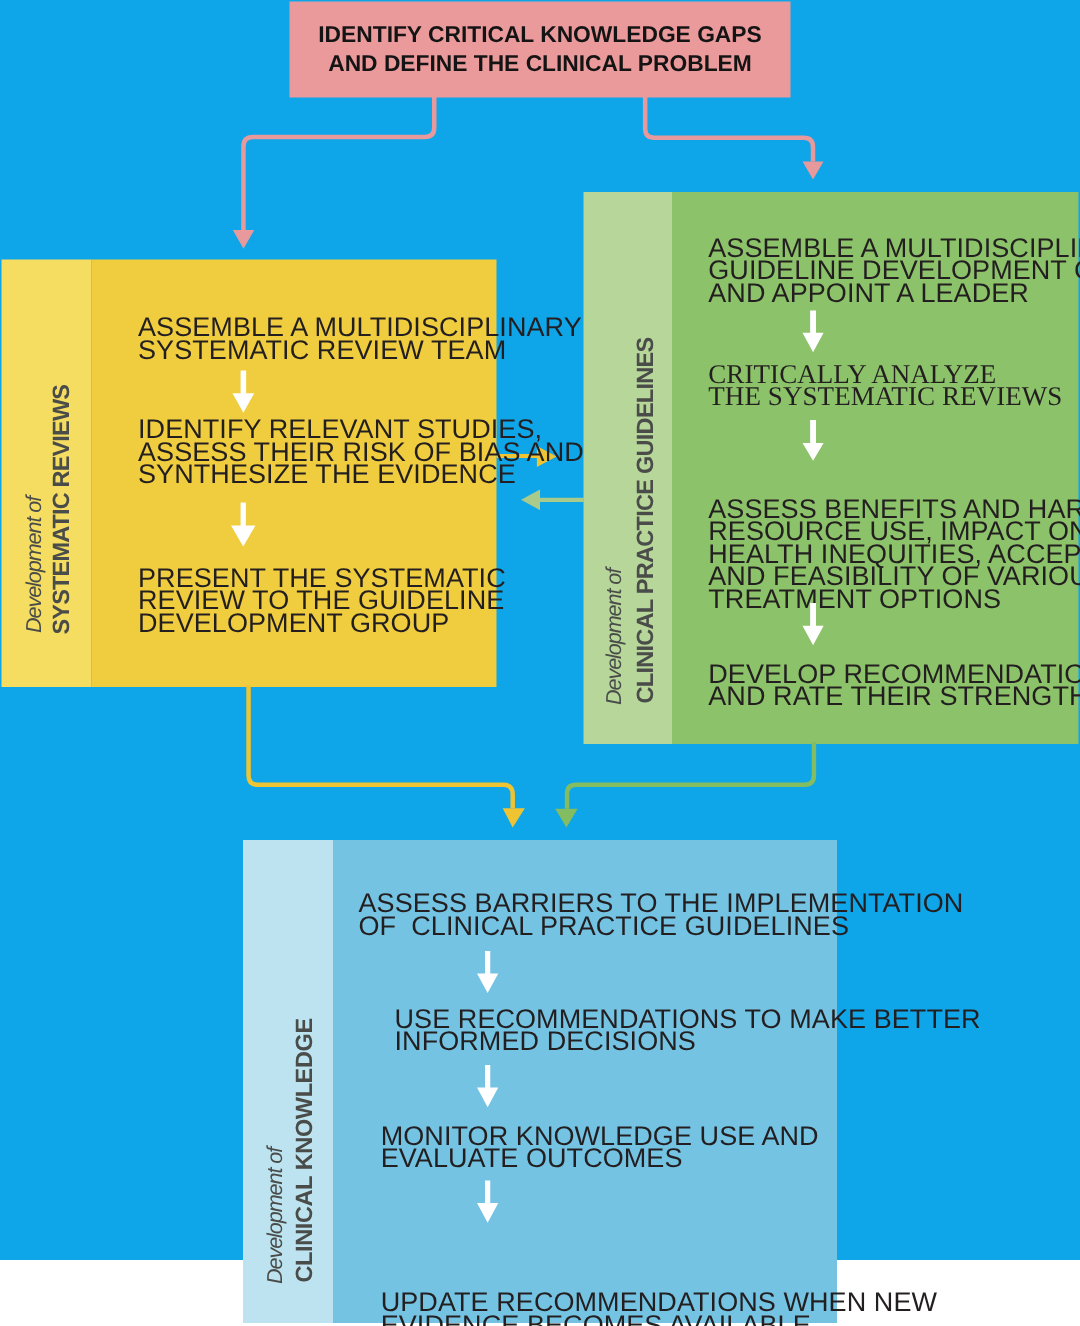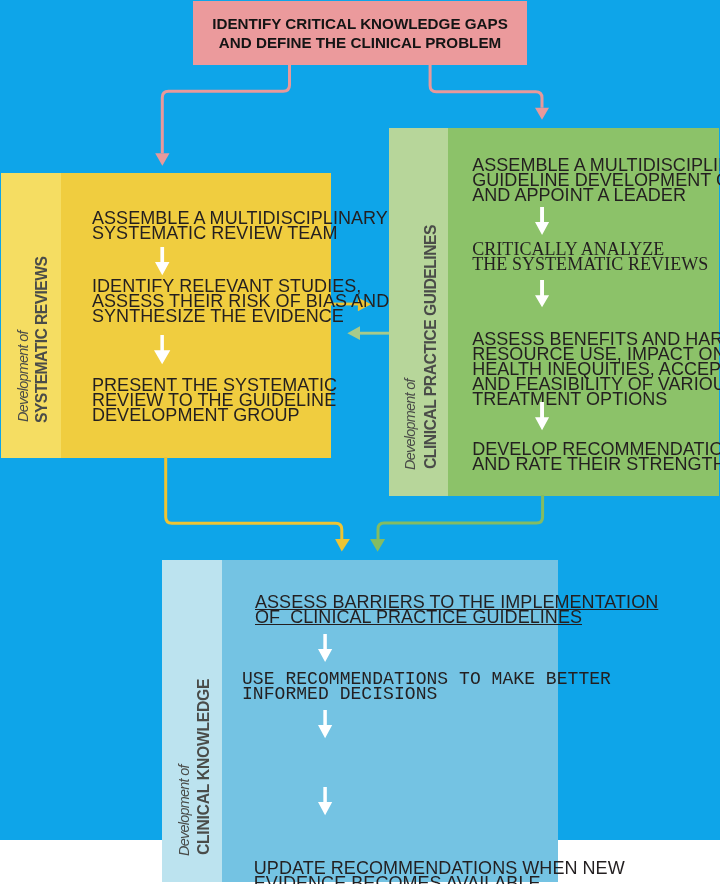--- a/index.html
+++ b/index.html
@@ -111,24 +111,26 @@
   </svg>
   <svg class="warrow" viewBox="0 0 14.10 27.20" style="left:534.95px;top:279.50px;width:14.10px;height:27.20px;">
     <path d="M5.10 0 H9.00 V15.30 H14.10 L7.05 27.20 L0 15.30 H5.10 Z" fill="#ffffff"></path>
   </svg>
   <svg class="warrow" viewBox="0 0 14.10 28.20" style="left:534.95px;top:402.40px;width:14.10px;height:28.20px;">
     <path d="M5.10 0 H9.00 V15.20 H14.10 L7.05 28.20 L0 15.20 H5.10 Z" fill="#ffffff"></path>
   </svg>
 
   <div class="vlabel sl-it" style="left:175.7px;top:856.4px;">Development of</div>
   <div class="vlabel sl-bd" style="left:195.3px;top:854.7px;letter-spacing:-.27px;">CLINICAL KNOWLEDGE</div>
-  <div class="step" style="left:255px;top:595.2px;text-decoration:underline;">ASSESS BARRIERS TO THE IMPLEMENTATION
+  <div class="step" style="left:239px;top:595.2px;">ASSESS BARRIERS TO THE IMPLEMENTATION
 OF  CLINICAL PRACTICE GUIDELINES</div>
-  <div class="step" style="left:242px;top:672.1px;font-family:Liberation Mono, monospace;">USE RECOMMENDATIONS TO MAKE BETTER
+  <div class="step" style="left:263px;top:672.1px;">USE RECOMMENDATIONS TO MAKE BETTER
 INFORMED DECISIONS</div>
+  <div class="step" style="left:253.8px;top:749.9px;">MONITOR KNOWLEDGE USE AND
+EVALUATE OUTCOMES</div>
   <div class="step" style="left:253.8px;top:827.4px;margin-top:34px;">UPDATE RECOMMENDATIONS WHEN NEW
 EVIDENCE BECOMES AVAILABLE</div>
   <svg class="warrow" viewBox="0 0 14.20 28.00" style="left:317.60px;top:633.80px;width:14.20px;height:28.00px;">
     <path d="M5.35 0 H8.85 V15.00 H14.20 L7.10 28.00 L0 15.00 H5.35 Z" fill="#ffffff"></path>
   </svg>
   <svg class="warrow" viewBox="0 0 14.20 28.20" style="left:317.60px;top:709.70px;width:14.20px;height:28.20px;">
     <path d="M5.35 0 H8.85 V15.00 H14.20 L7.10 28.20 L0 15.00 H5.35 Z" fill="#ffffff"></path>
   </svg>
   <svg class="warrow" viewBox="0 0 14.20 28.20" style="left:317.60px;top:786.90px;width:14.20px;height:28.20px;">
     <path d="M5.35 0 H8.85 V15.00 H14.20 L7.10 28.20 L0 15.00 H5.35 Z" fill="#ffffff"></path>

